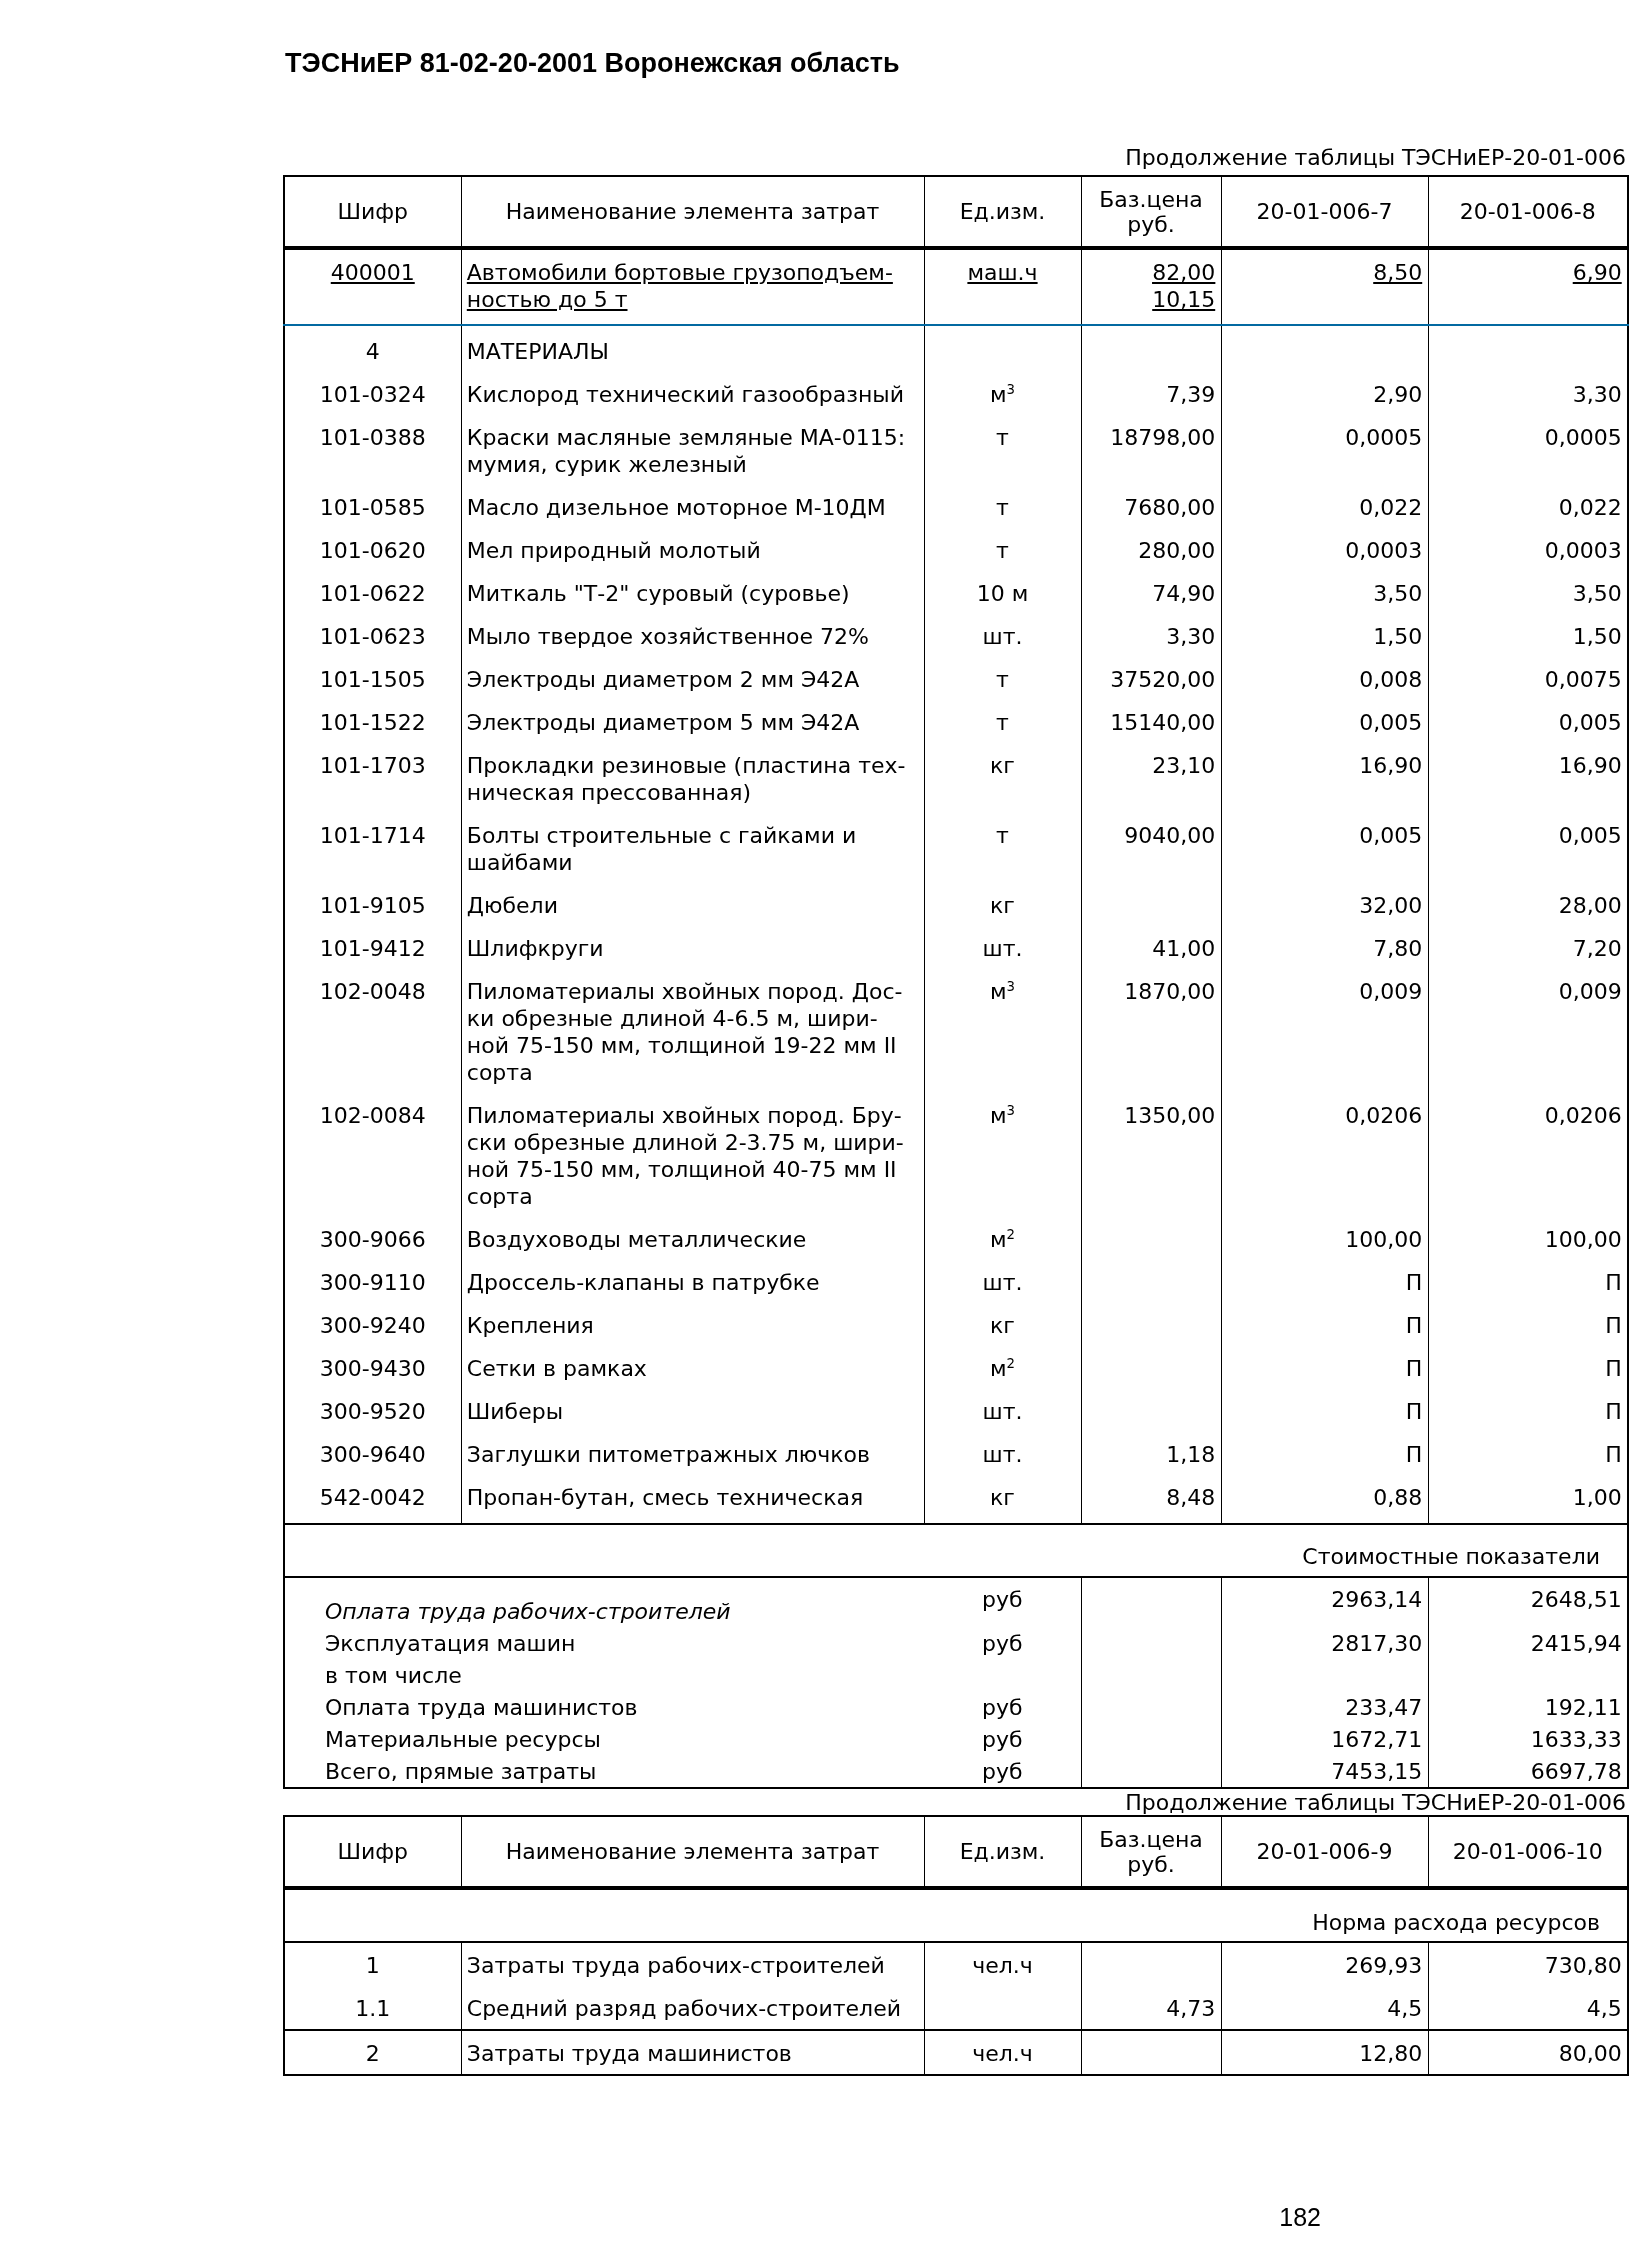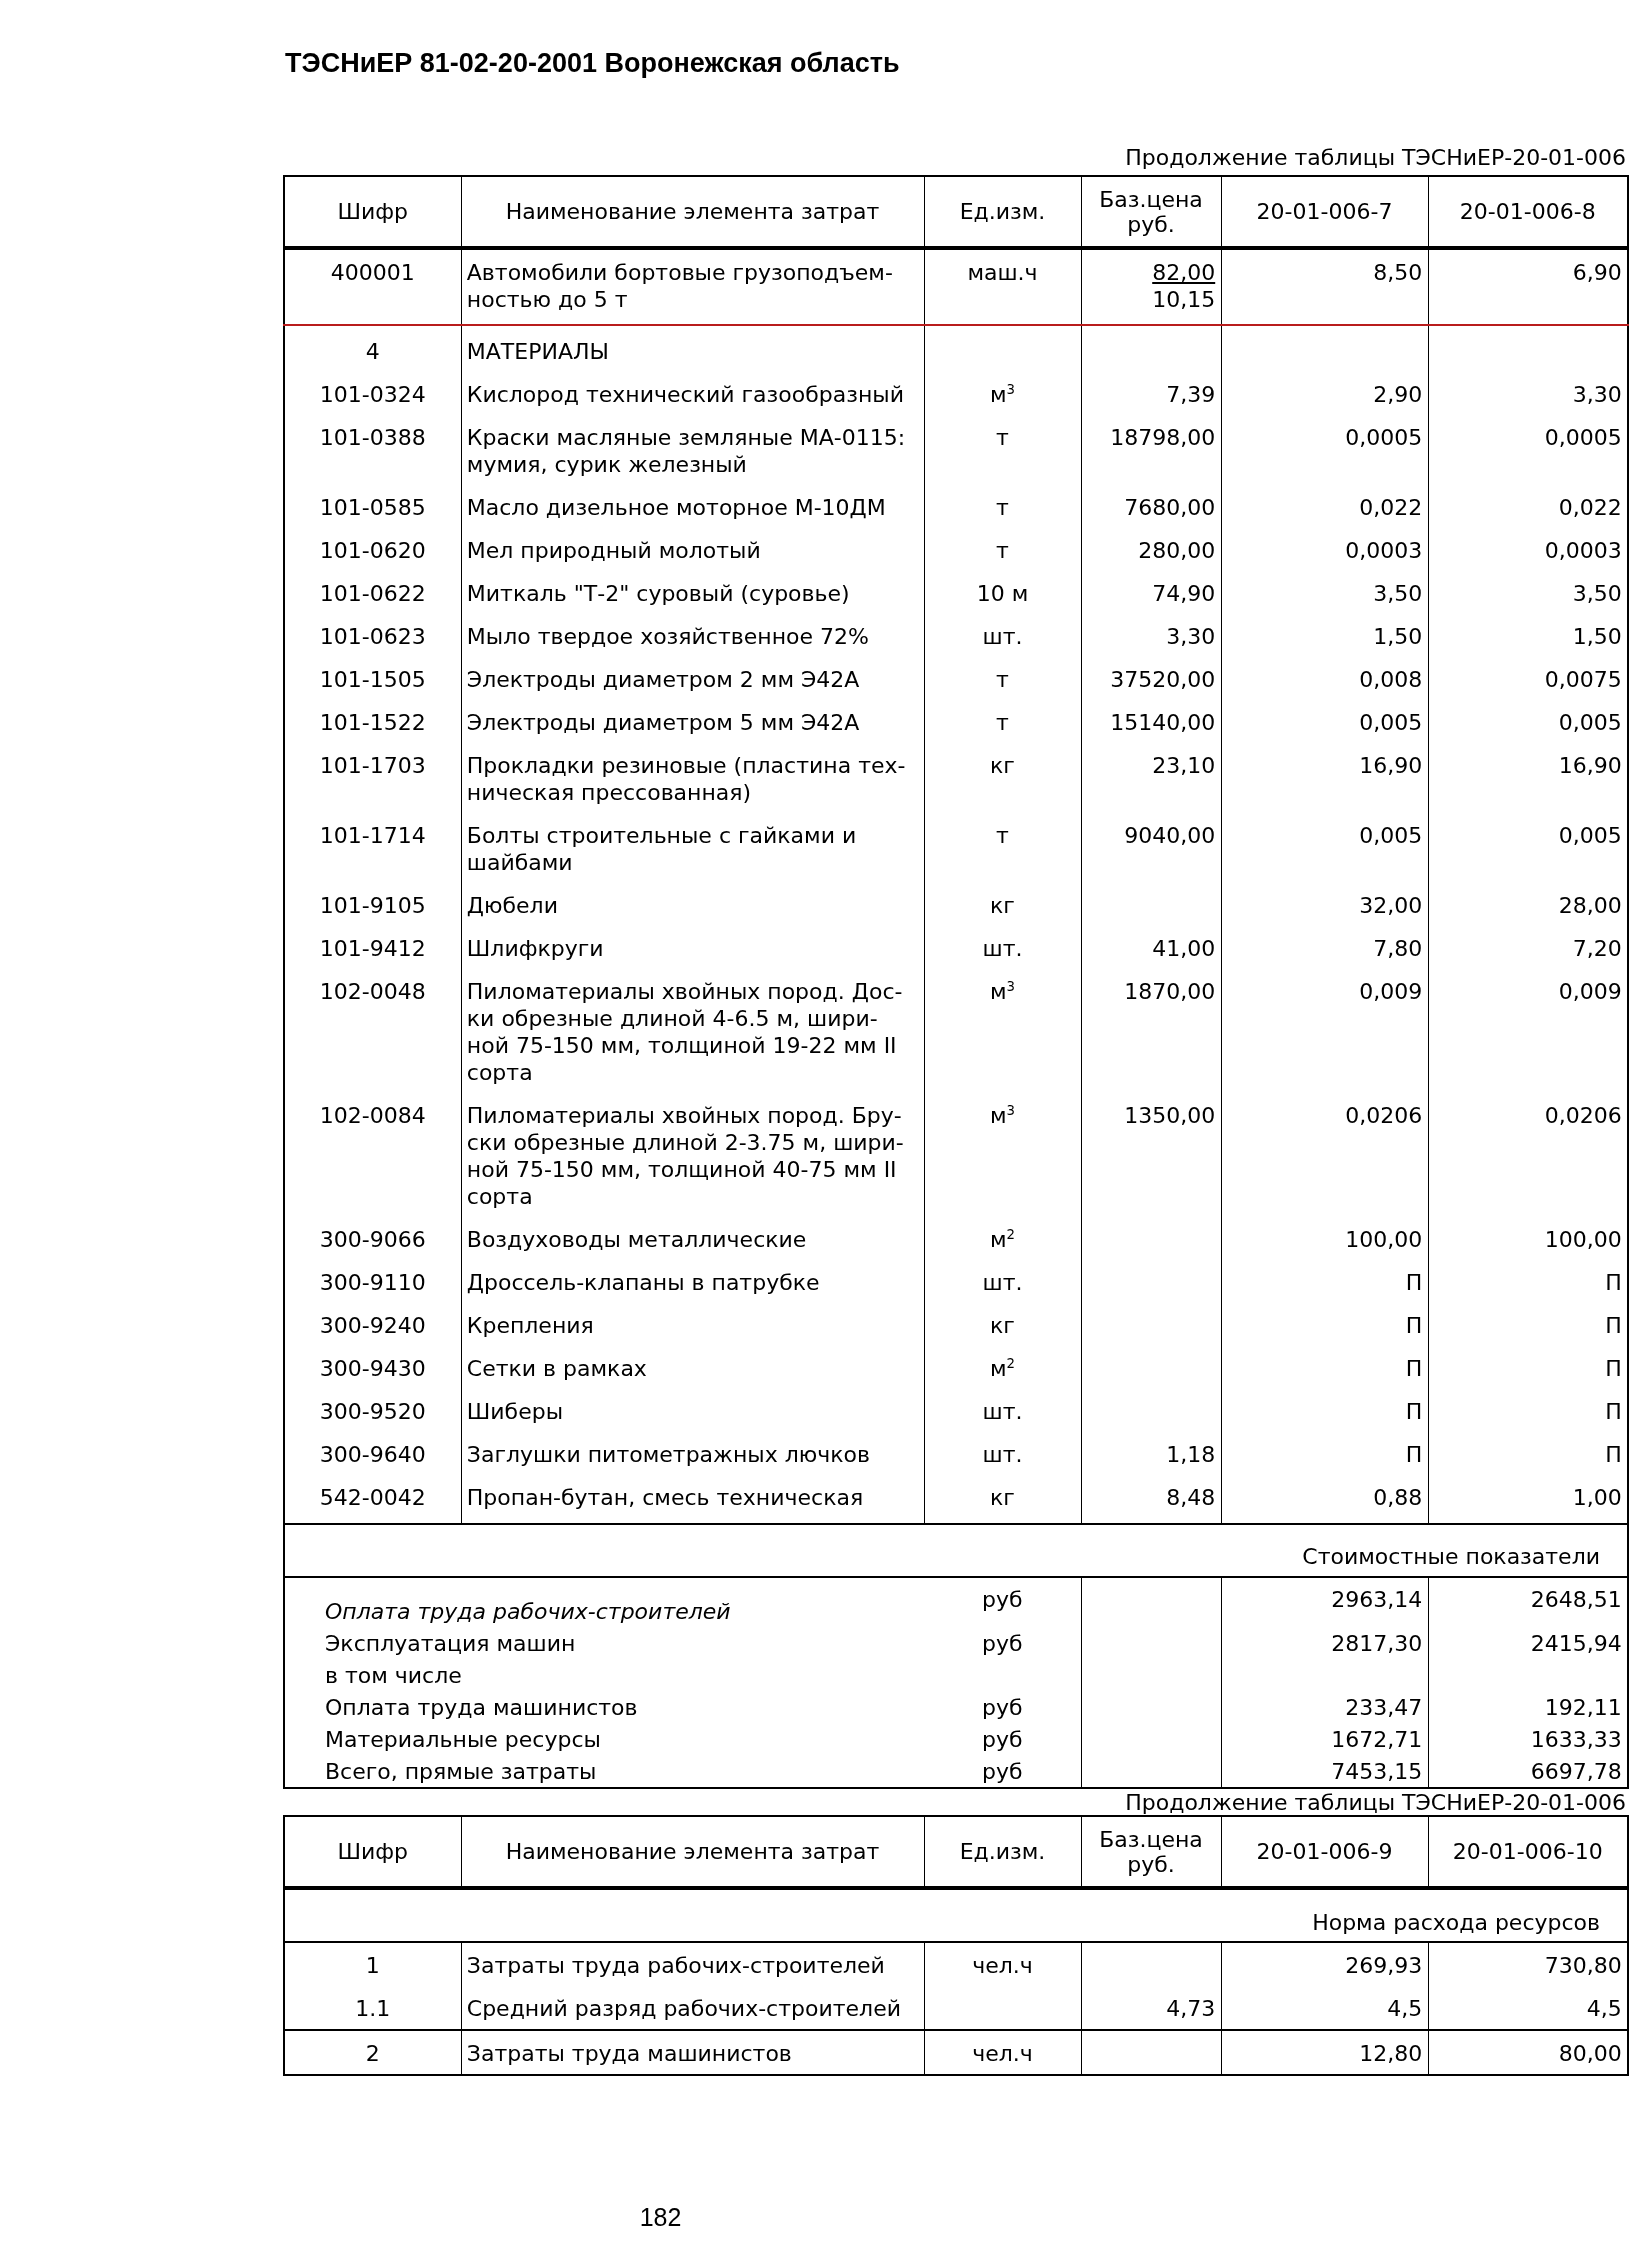--- a/index.html
+++ b/index.html
@@ -38,21 +38,21 @@
   tr.r td { padding-top: 9.3px; padding-bottom: 6.7px; }
   tr.sep td { border-top: 2px solid #000; }
   .b { font-weight: bold; }
   .uline { text-decoration: underline; }
   sup { font-size: 13.3px; line-height: 0; }
   tr.sec-label td { text-align: right; padding: 18.7px 27px 5.3px 0; border-top: 2px solid #000; border-bottom: 2px solid #000; }
   tr.tot td { border-left: none; border-right: none; padding-top: 2.7px; padding-bottom: 1.3px; line-height: 28px; }
   tr.tot td.tsep { border-left: 1.3px solid #000; }
   tr.tot td.lbl { padding-left: 40px; }
   .page-num {
-    position: absolute; left: 0; width: 1321px; top: 2203px; text-align: center;
+    position: absolute; left: 0; width: 1321px; top: 2203px; text-align: right;
     font-family: "Liberation Sans", sans-serif; font-size: 25px;
   }
 </style>
 </head>
 <body>
 
 <div class="doc-title">ТЭСНиЕР 81-02-20-2001 Воронежская область</div>
 
 <div class="caption cap1">Продолжение таблицы ТЭСНиЕР-20-01-006</div>
 
@@ -69,21 +69,21 @@
     <tr>
       <th>Шифр</th>
       <th>Наименование элемента затрат</th>
       <th>Ед.изм.</th>
       <th style="line-height:25px;padding:0 9.3px;">Баз.цена руб.</th>
       <th>20-01-006-7</th>
       <th>20-01-006-8</th>
     </tr>
   </thead>
   <tbody>
-    <tr class="r" style="border-bottom:2px solid #b91c1c;">
+    <tr class="r" style="border-bottom:2px solid #0369a1;text-decoration:underline;">
       <td class="code">400001</td>
       <td class="name" style="padding-bottom:10.7px;">Автомобили бортовые грузоподъем-ностью до 5 т</td>
       <td class="unit">маш.ч</td>
       <td class="num">
         <div class="uline">82,00</div>
         <div>10,15</div>
       </td>
       <td class="num2">8,50</td>
       <td class="num2">6,90</td>
     </tr>

